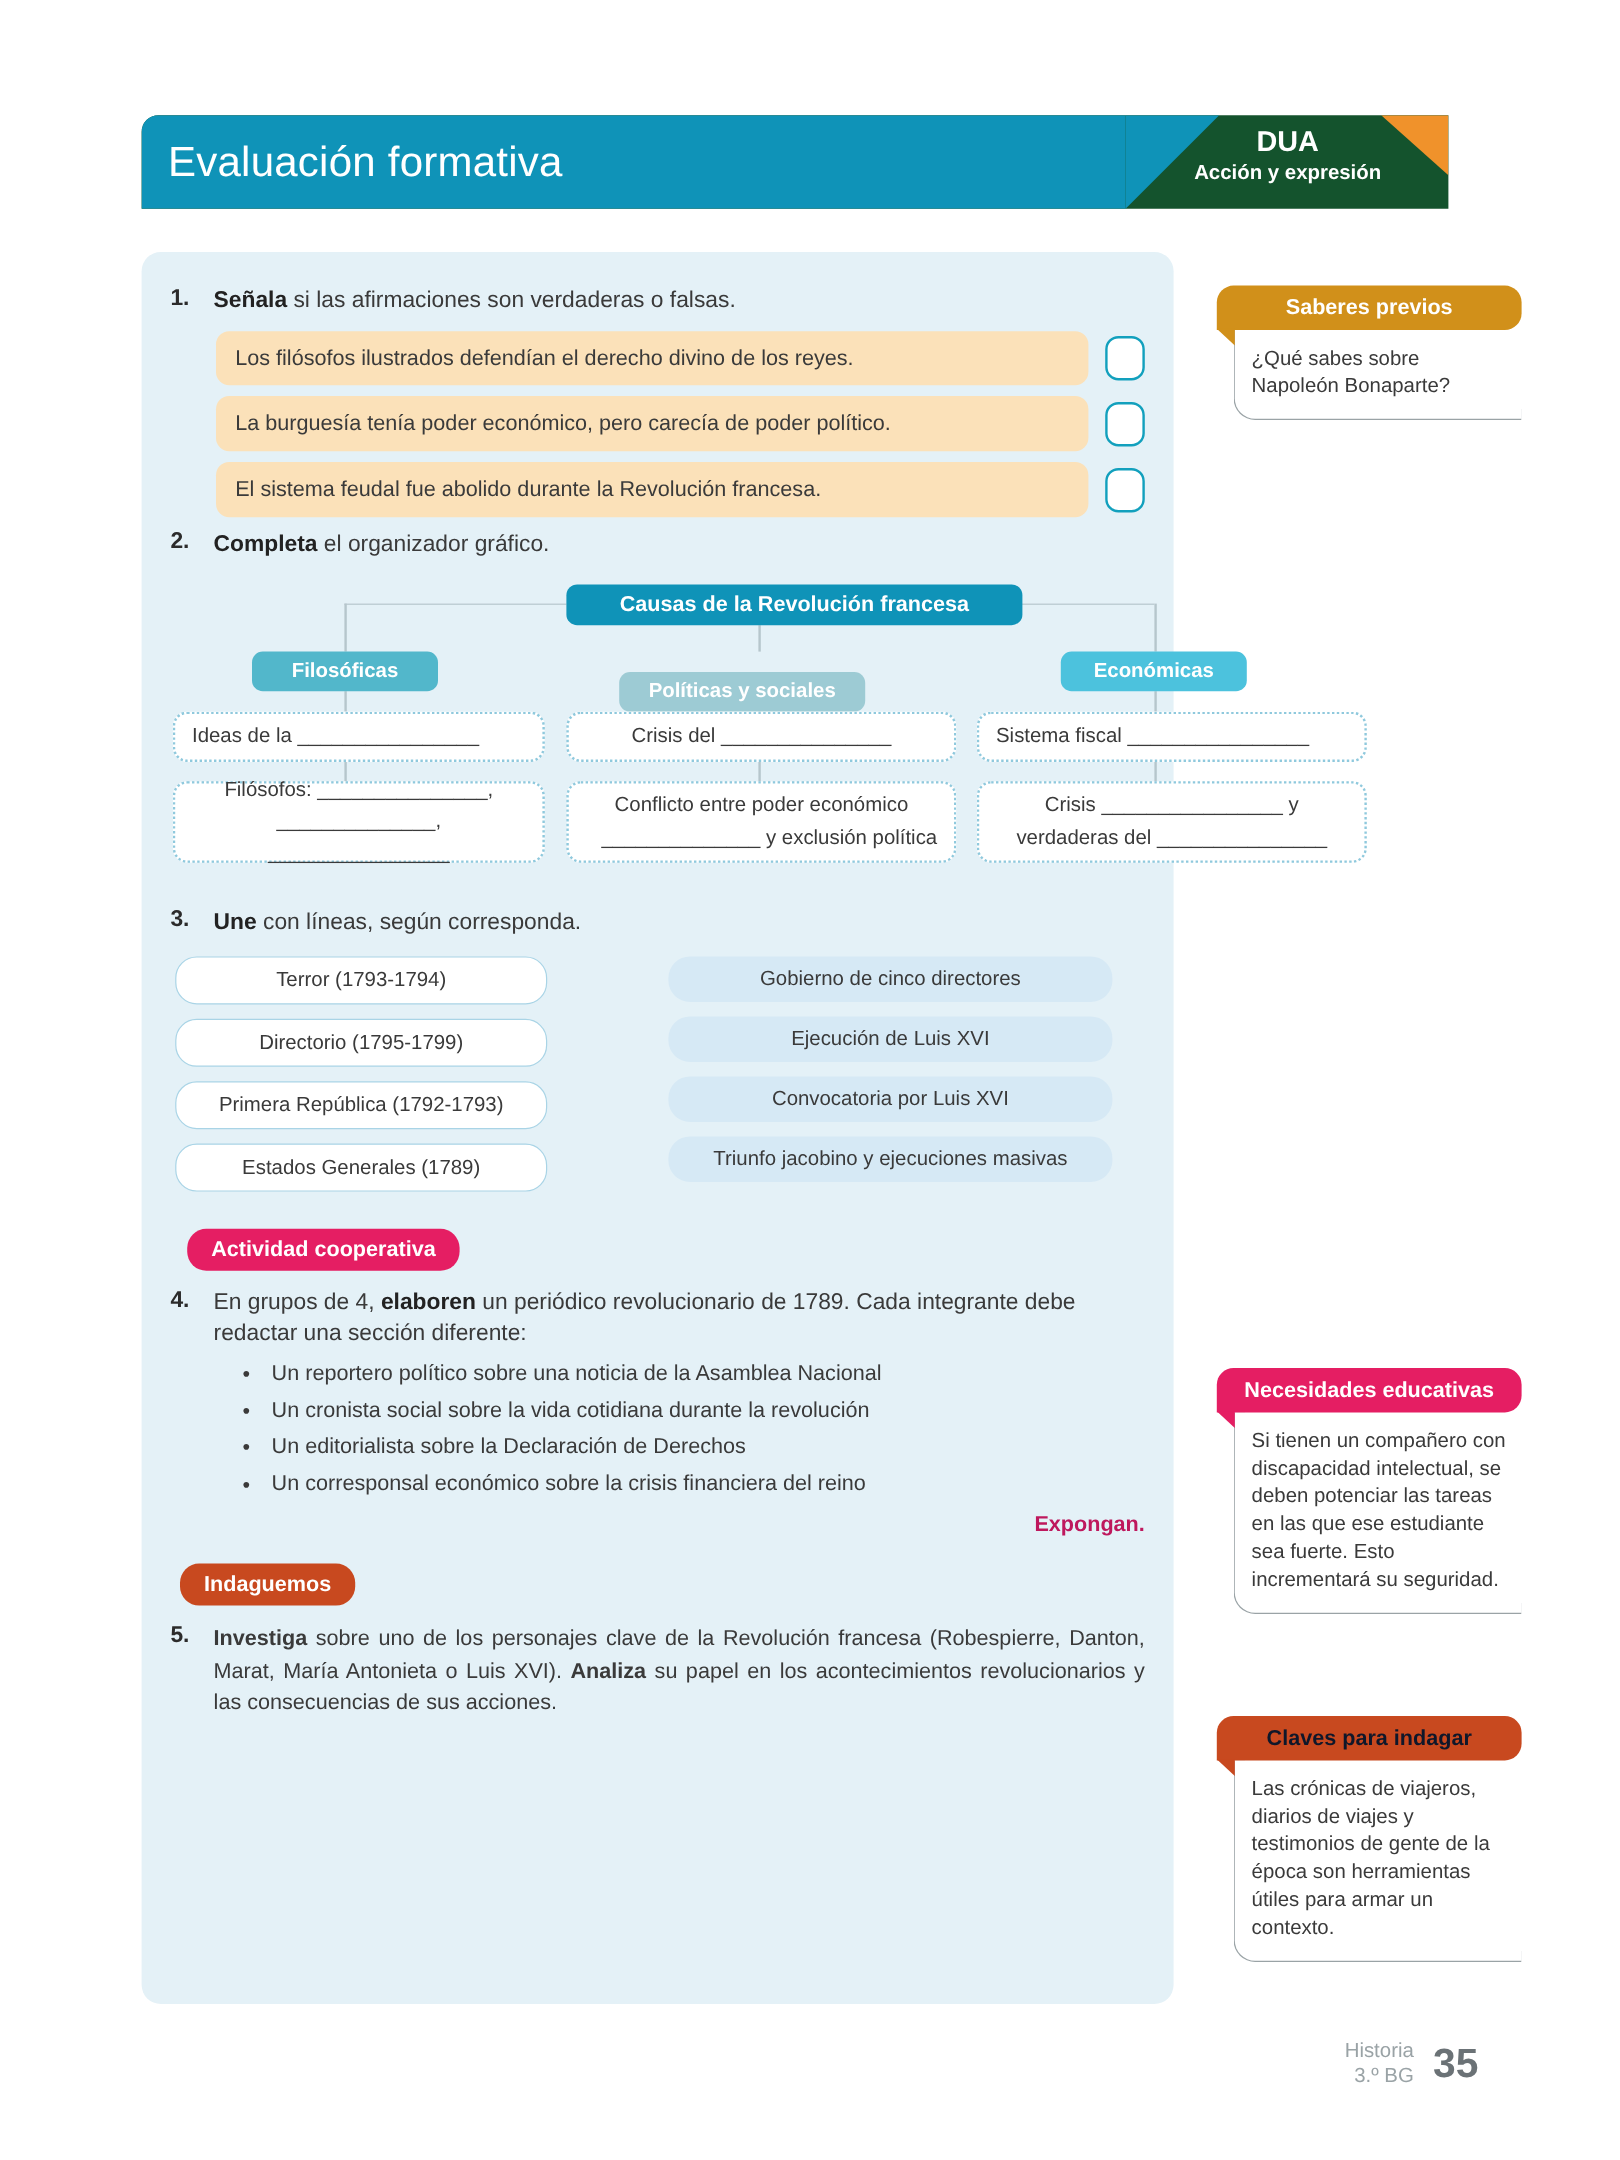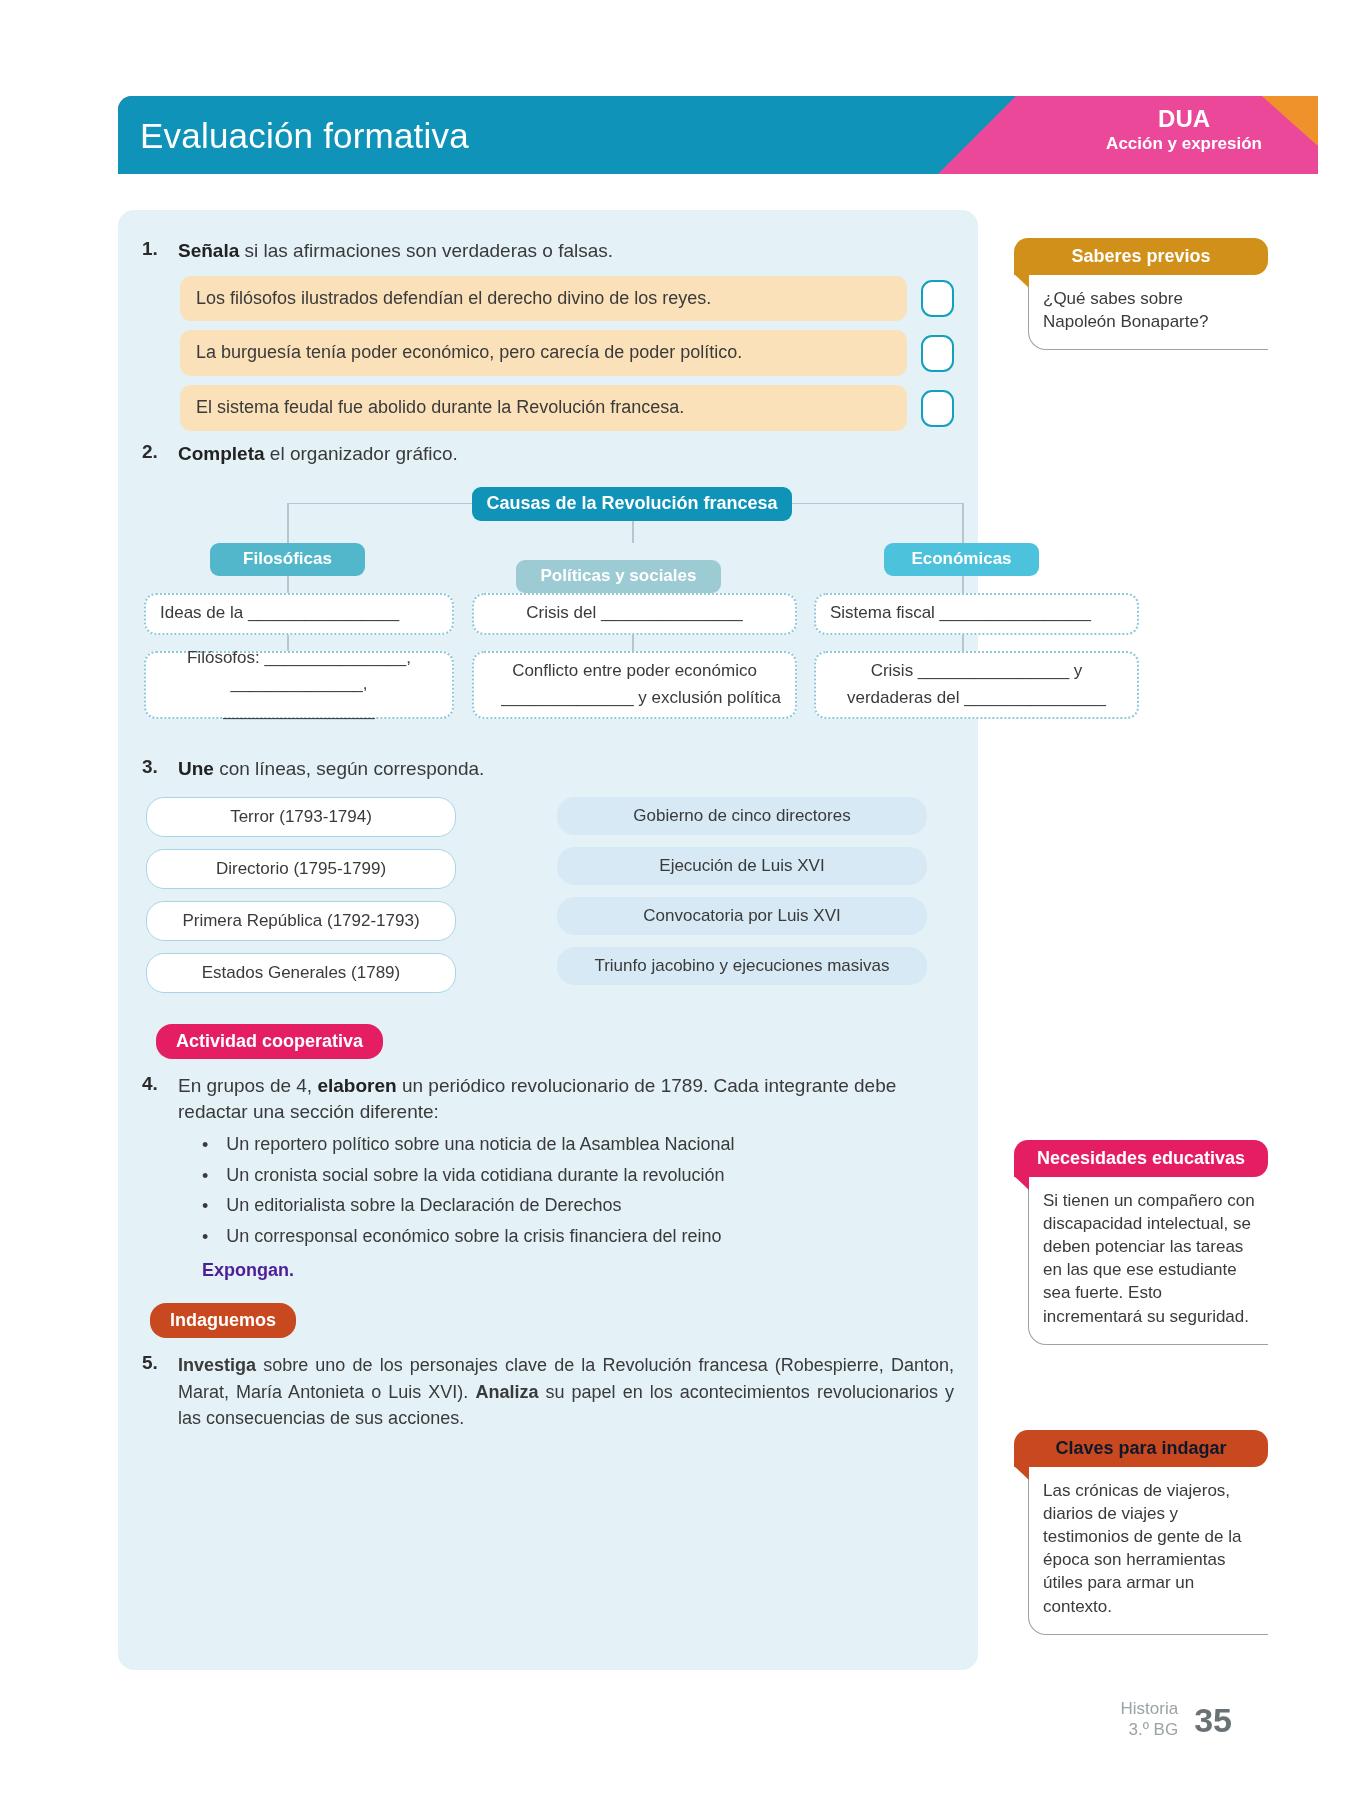--- a/index.html
+++ b/index.html
@@ -10,24 +10,24 @@
     background: #ffffff;
     font-family: "Liberation Sans", sans-serif;
     position: relative;
     overflow: hidden;
   }
 
   
   .header-banner {
     position: absolute;
     left: 118px; top: 96px;
-    width: 1200px; height: 78px;
+    width: 1089px; height: 78px;
     border-top-left-radius: 14px;
     overflow: hidden;
-    background: #ec4899;
+    background: #14532d;
   }
   .header-left-wedge {
     position: absolute; left: 0; top: 0; height: 100%; width: 820px;
     background: #0f93b8;
   }
   .header-left-wedge::after {
     content: ""; position: absolute; right: -78px; top: 0;
     width: 0; height: 0;
     border-top: 78px solid #0f93b8;
     border-right: 78px solid transparent;
@@ -84,21 +84,21 @@
     border-radius: 11px;
     background: #ffffff;
     flex: 0 0 auto;
   }
 
   
   .organizer { position: relative; margin-top: 14px; height: 265px; }
 
   .org-root {
     position: absolute; left: 330px; top: 6px;
-    width: 320px; height: 34px;
+    width: 380px; height: 34px;
     background: #0f93b8; border-radius: 9px;
     color: #fff; font-size: 18px; font-weight: 700;
     display: flex; align-items: center; justify-content: center;
   }
   .org-cat {
     position: absolute; top: 62px; height: 33px;
     border-radius: 9px; color: #fff;
     font-size: 17px; font-weight: 700;
     display: flex; align-items: center; justify-content: center;
   }
@@ -158,21 +158,21 @@
     color: #fff; font-weight: 700; font-size: 18px;
     padding: 7px 20px;
     margin-top: 12px;
   }
   .badge.coop { background: #e51e63; margin-left: 14px; }
   .badge.indag { background: #c8491f; margin-left: 8px; }
 
   .bullets { margin-top: 10px; margin-left: 60px; }
   .bullet-row { display: flex; gap: 18px; margin-bottom: 8px; font-size: 18px; color: #3a3a3a; }
   .bullet-dot { font-size: 18px; line-height: 1.25; }
-  .expongan { margin-top: 12px; margin-left: 60px; font-size: 18px; font-weight: 700; color: #4c1d95; }
+  .expongan { margin-top: 12px; margin-left: 60px; font-size: 18px; font-weight: 700; color: #be185d; text-align: right; }
 
   .q5-text { font-size: 18px; color: #3a3a3a; line-height: 1.45; text-align: justify; }
 
   
   .callout { position: absolute; width: 268px; }
   .callout-tab {
     position: relative;
     border-radius: 14px 14px 14px 0;
     color: #fff; font-weight: 700; font-size: 18px;
     padding: 8px 0;

